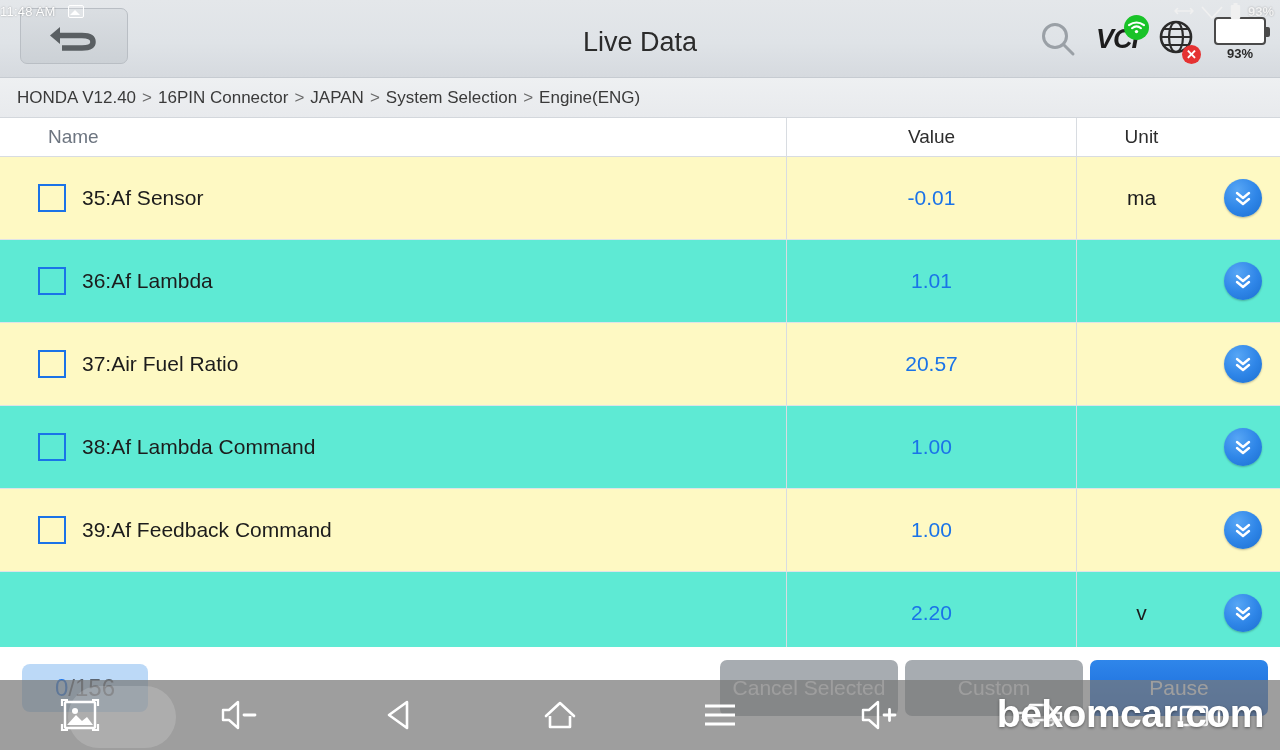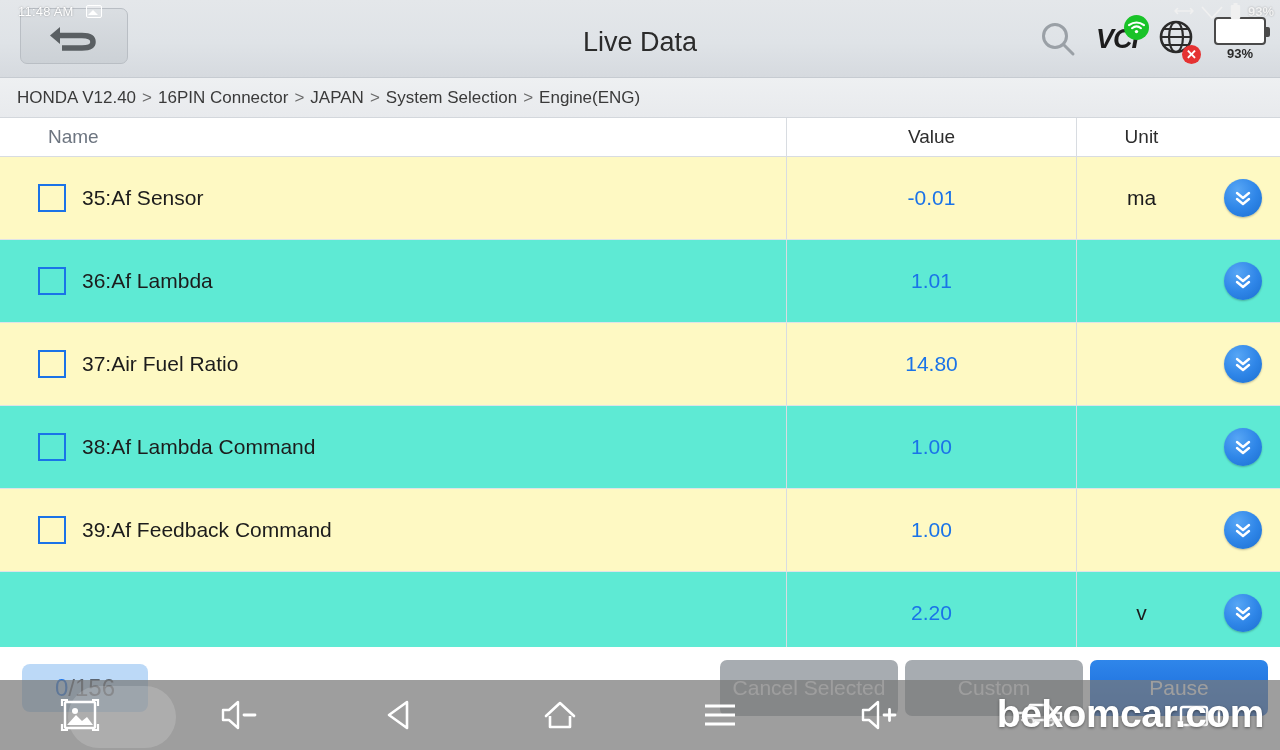--- a/index.html
+++ b/index.html
@@ -30,21 +30,21 @@
     top: 0; left: 0; right: 0;
     height: 22px;
     font-size: 13px;
     color: #ffffff;
     display: flex;
     align-items: center;
     z-index: 6;
     pointer-events: none;
   }
   .statusbar .clock {
-    margin-left: 18px;
+    margin-left: 0;
     text-shadow: 0 0 2px rgba(0,0,0,.35);
     letter-spacing: .2px;
   }
   .statusbar .sb-img-icon {
     margin-left: 12px;
     width: 16px; height: 13px;
     border: 1.6px solid #ffffff;
     border-radius: 2px;
     position: relative;
     background: rgba(255,255,255,.18);
@@ -444,21 +444,21 @@
             </svg>
           </span>
         </div>
       </div>
       <div class="row">
         <div class="col-name">
           <span class="cb-pad"></span>
           <span class="checkbox"></span>
           <span>37:Air Fuel Ratio</span>
         </div>
-        <div class="col-value">14.80</div>
+        <div class="col-value">20.57</div>
         <div class="col-unit"></div>
         <div class="col-act">
           <span class="chev-btn">
             <svg width="20" height="18" viewBox="0 0 20 18">
               <path d="M4 4 L10 9 L16 4" stroke="#ffffff" stroke-width="2.4" fill="none" stroke-linecap="round" stroke-linejoin="round"></path>
               <path d="M4 10 L10 15 L16 10" stroke="#ffffff" stroke-width="2.4" fill="none" stroke-linecap="round" stroke-linejoin="round"></path>
             </svg>
           </span>
         </div>
       </div>

